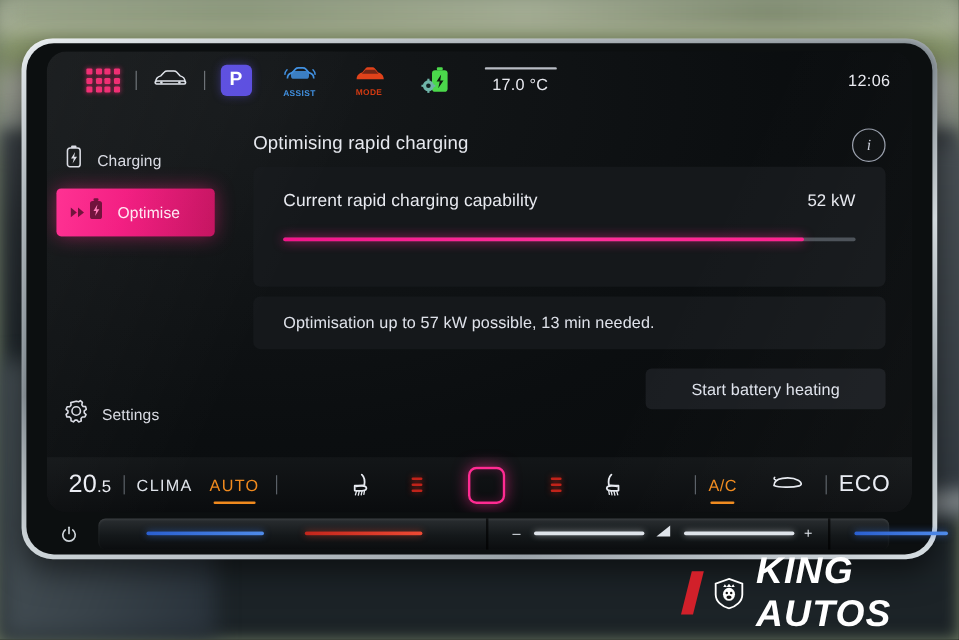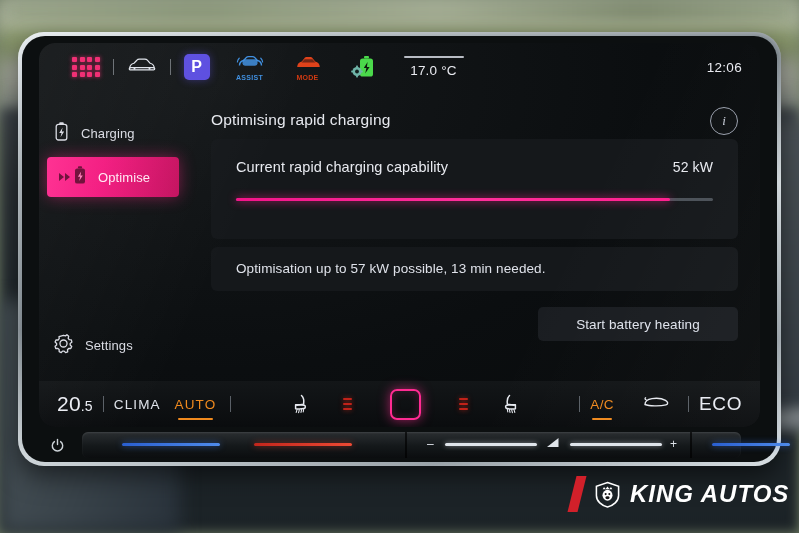--- a/index.html
+++ b/index.html
@@ -157,21 +157,21 @@
   .sl.red{background:linear-gradient(90deg,#c2261c,#ee4a34);box-shadow:0 0 6px rgba(220,60,40,.6);}
   .sl.white{background:#dfe4ea;box-shadow:0 0 5px rgba(230,236,242,.55);}
   .tb-glyph{position:absolute;color:#dfe4ea;font-size:12px;top:7px;}
   .tb-seam{position:absolute;width:2px;top:2px;height:26px;background:rgba(0,0,0,.65);}
 
   
   .wm{position:absolute;left:572px;top:476px;display:flex;align-items:center;height:36px;}
   .wm-bar{position:absolute;left:0;top:0;width:10px;height:36px;background:#d1202a;
     transform:skewX(-14deg);}
   .wm-shield{width:27px;height:27px;margin-left:22px;}
-  .wm-txt{margin-left:9px;font-size:24px;font-weight:700;font-style:italic;color:#fff;
+  .wm-txt{margin-left:9px;font-size:31px;font-weight:700;font-style:italic;color:#fff;
     letter-spacing:1px;font-family:"Liberation Sans",sans-serif;}
 </style>
 </head>
 <body>
 
 <div id="bg">
   <div class="sky"></div>
   <div class="tree"></div>
   <div class="grass"></div>
   <div class="road"></div>

